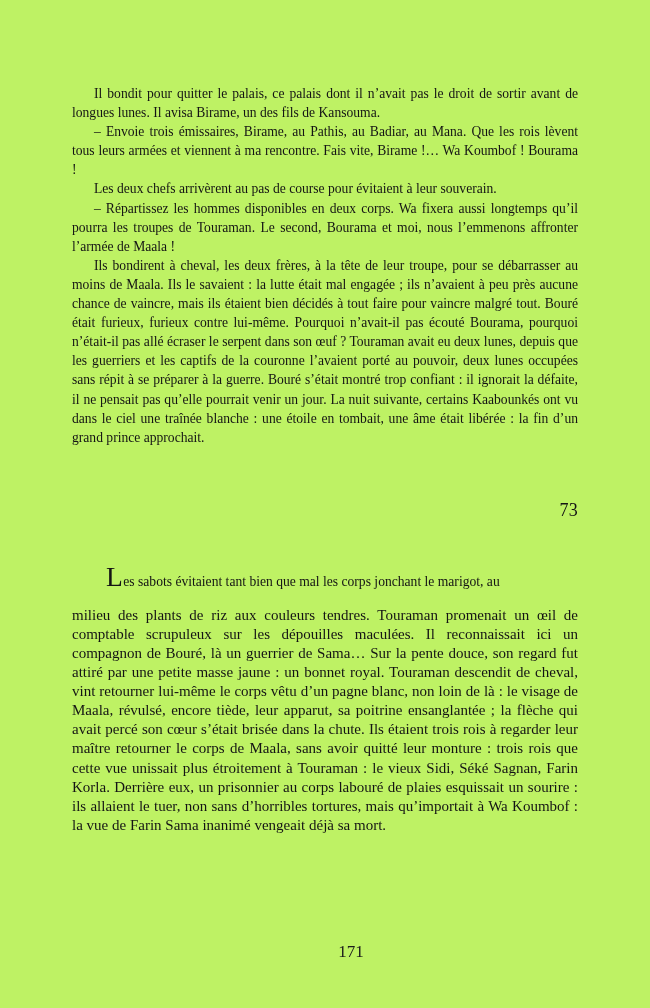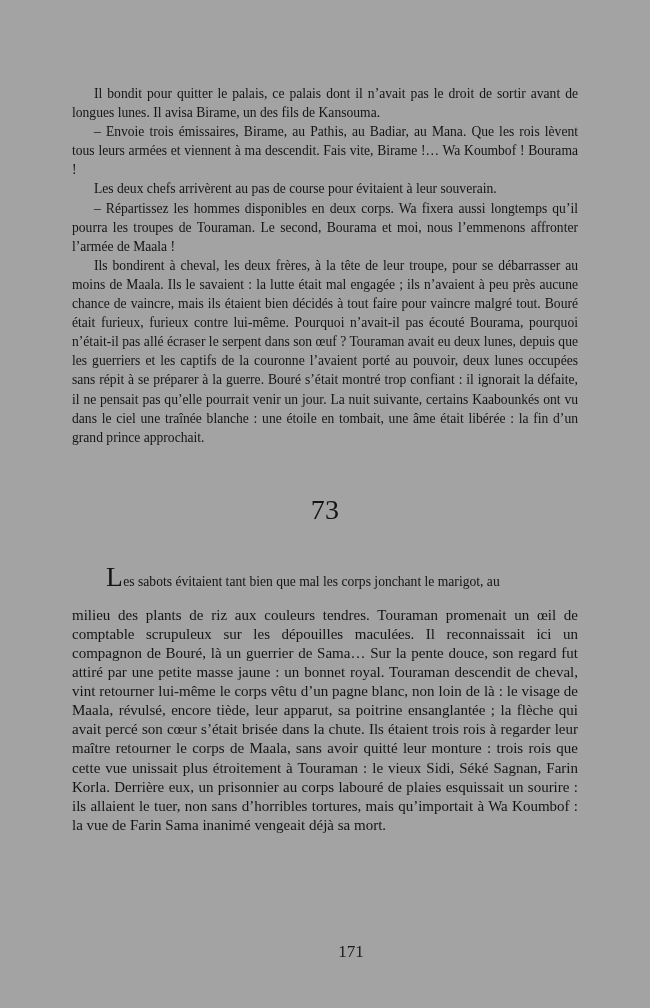--- a/index.html
+++ b/index.html
@@ -16,21 +16,21 @@
     color: #141414;
     -webkit-font-smoothing: antialiased;
   }
 
   .page {
     position: absolute;
     left: 0;
     top: 0;
     width: 650px;
     height: 1008px;
-    background: #a3a3a3;
+    background: #bef264;
     overflow: hidden;
     text-decoration: underline;
   }
 
   .text-column {
     position: absolute;
     left: 72px;
     top: 84px;
     width: 506px;
   }
@@ -43,26 +43,26 @@
     text-justify: inter-word;
     text-indent: 22px;
     hyphens: manual;
     -webkit-hyphens: manual;
   }
 
   
   .chapter-number {
     margin: 0;
     padding: 0;
-    font-size: 28px;
+    font-size: 18px;
     line-height: 30px;
     font-weight: 400;
     letter-spacing: 0.2px;
     color: #141414;
-    text-align: center;
+    text-align: right;
   }
 
   .chapter-gap-top {
     height: 48px;
   }
   .chapter-gap-bottom {
     height: 30px;
   }
 
   
@@ -111,21 +111,21 @@
   }
 </style>
 </head>
 <body>
 
 <div class="page">
 
   <div class="text-column">
 
     <p class="para">Il bondit pour quitter le palais, ce palais dont il n’avait pas le droit de sortir avant de longues lunes. Il avisa Birame, un des fils de Kansouma.</p>
-    <p class="para">– Envoie trois émissaires, Birame, au Pathis, au Badiar, au Mana. Que les rois lèvent tous leurs armées et viennent à ma descendit. Fais vite, Birame !… Wa Koumbof ! Bourama !</p>
+    <p class="para">– Envoie trois émissaires, Birame, au Pathis, au Badiar, au Mana. Que les rois lèvent tous leurs armées et viennent à ma rencontre. Fais vite, Birame !… Wa Koumbof ! Bourama !</p>
     <p class="para">Les deux chefs arrivèrent au pas de course pour évitaient à leur souverain.</p>
     <p class="para">– Répartissez les hommes disponibles en deux corps. Wa fixera aussi longtemps qu’il pourra les troupes de Touraman. Le second, Bourama et moi, nous l’emmenons affronter l’armée de Maala !</p>
     <p class="para">Ils bondirent à cheval, les deux frères, à la tête de leur troupe, pour se débarrasser au moins de Maala. Ils le savaient : la lutte était mal engagée ; ils n’avaient à peu près aucune chance de vaincre, mais ils étaient bien décidés à tout faire pour vaincre malgré tout. Bouré était furieux, furieux contre lui-même. Pourquoi n’avait-il pas écouté Bourama, pourquoi n’était-il pas allé écraser le serpent dans son œuf ? Touraman avait eu deux lunes, depuis que les guerriers et les captifs de la couronne l’avaient porté au pouvoir, deux lunes occupées sans répit à se préparer à la guerre. Bouré s’était montré trop confiant : il ignorait la défaite, il ne pensait pas qu’elle pourrait venir un jour. La nuit suivante, certains Kaabounkés ont vu dans le ciel une traînée blanche : une étoile en tombait, une âme était libérée : la fin d’un grand prince approchait.</p>
 
     <div class="chapter-gap-top"></div>
 
     <div class="chapter-number">73</div>
 
     <div class="chapter-gap-bottom"></div>
 

